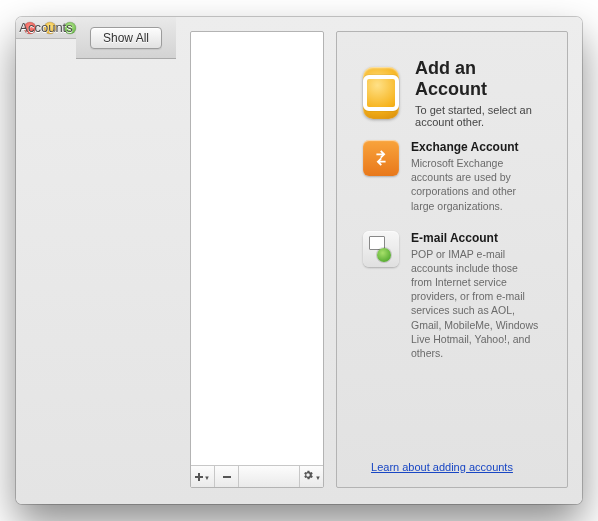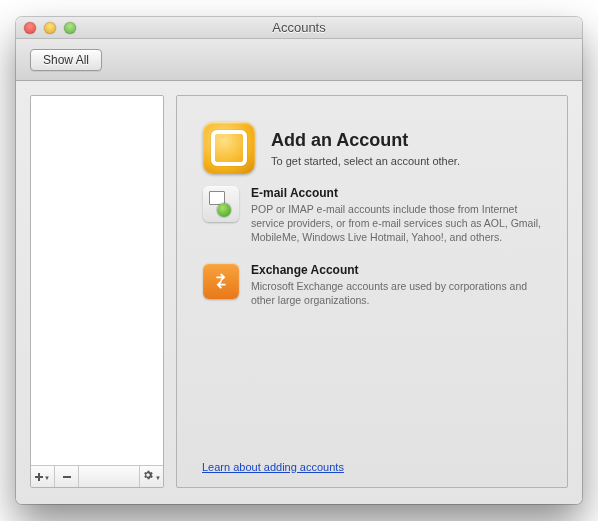--- a/index.html
+++ b/index.html
@@ -12,21 +12,21 @@
       height: 100vh;
     }
     .window {
       width: 566px;
       height: 487px;
       background: linear-gradient(#ededed, #e4e4e4);
       border-radius: 6px;
       box-shadow: 0 20px 40px rgba(0,0,0,0.45), 0 0 0 1px rgba(0,0,0,0.2);
       overflow: hidden;
       display: flex;
-      flex-direction: column;
+      flex-direction: row;
     }
     .titlebar {
       height: 22px;
       background: linear-gradient(#ebebeb, #d8d8d8);
       border-bottom: 1px solid #b8b8b8;
       display: flex;
       align-items: center;
       position: relative;
     }
     .traffic { display: flex; gap: 8px; margin-left: 8px; }
@@ -152,21 +152,21 @@
       box-shadow: 0 0 0 1px rgba(0,0,0,0.15);
     }
     .option-txt h3 { font-size: 12px; font-weight: bold; color: #1a1a1a; margin-bottom: 2px; }
     .option-txt p { font-size: 10.5px; color: #6a6a6a; line-height: 1.35; max-width: 290px; }
     .learn-link {
       color: #1846c4;
       text-decoration: underline;
       font-size: 11px;
       position: absolute;
       bottom: 14px;
-      left: 25px;
+      left: 34px;
       cursor: pointer;
     }
     .minus-glyph { display:inline-block; width:8px; height:2px; background:#555; }
     .plus-glyph { position:relative; display:inline-block; width:8px; height:8px; }
     .plus-glyph::before, .plus-glyph::after { content:""; position:absolute; background:#555; }
     .plus-glyph::before { left:3px; top:0; width:2px; height:8px; }
     .plus-glyph::after { left:0; top:3px; width:8px; height:2px; }
   </style>
 </head>
 <body>
@@ -213,38 +213,38 @@
 
       <div class="hero">
         <div class="outlook-icon"></div>
         <div class="hero-txt">
           <h1>Add an Account</h1>
           <p>To get started, select an account other.</p>
         </div>
       </div>
 
       <div class="option">
+        <div class="icon exchange-icon">
+          <svg viewBox="0 0 24 24" fill="#fff">
+              <path d="M7 7h6l-2-2 1.4-1.4L16.8 8l-4.4 4.4L11 11l2-2H7zM17 17h-6l2 2-1.4 1.4L7.2 16l4.4-4.4L13 13l-2 2h6z"></path>
+            </svg>
+        </div>
+        <div class="option-txt">
+          <h3>Exchange Account</h3>
+          <p>Microsoft Exchange accounts are used by corporations and other large organizations.</p>
+        </div>
+      </div>
+
+      <div class="option">
         <div class="icon email-icon"></div>
         <div class="option-txt">
           <h3>E-mail Account</h3>
           <p>POP or IMAP e-mail accounts include those from Internet service providers, or from e-mail services such as AOL, Gmail, MobileMe, Windows Live Hotmail, Yahoo!, and others.</p>
         </div>
       </div>
 
-      <div class="option">
-        <div class="icon exchange-icon">
-          <svg viewBox="0 0 24 24" fill="#fff">
-              <path d="M7 7h6l-2-2 1.4-1.4L16.8 8l-4.4 4.4L11 11l2-2H7zM17 17h-6l2 2-1.4 1.4L7.2 16l4.4-4.4L13 13l-2 2h6z"></path>
-            </svg>
-        </div>
-        <div class="option-txt">
-          <h3>Exchange Account</h3>
-          <p>Microsoft Exchange accounts are used by corporations and other large organizations.</p>
-        </div>
-      </div>
-
       <a class="learn-link">Learn about adding accounts</a>
 
     </div>
 
   </div>
 
 </div>
 
 </body></html>

